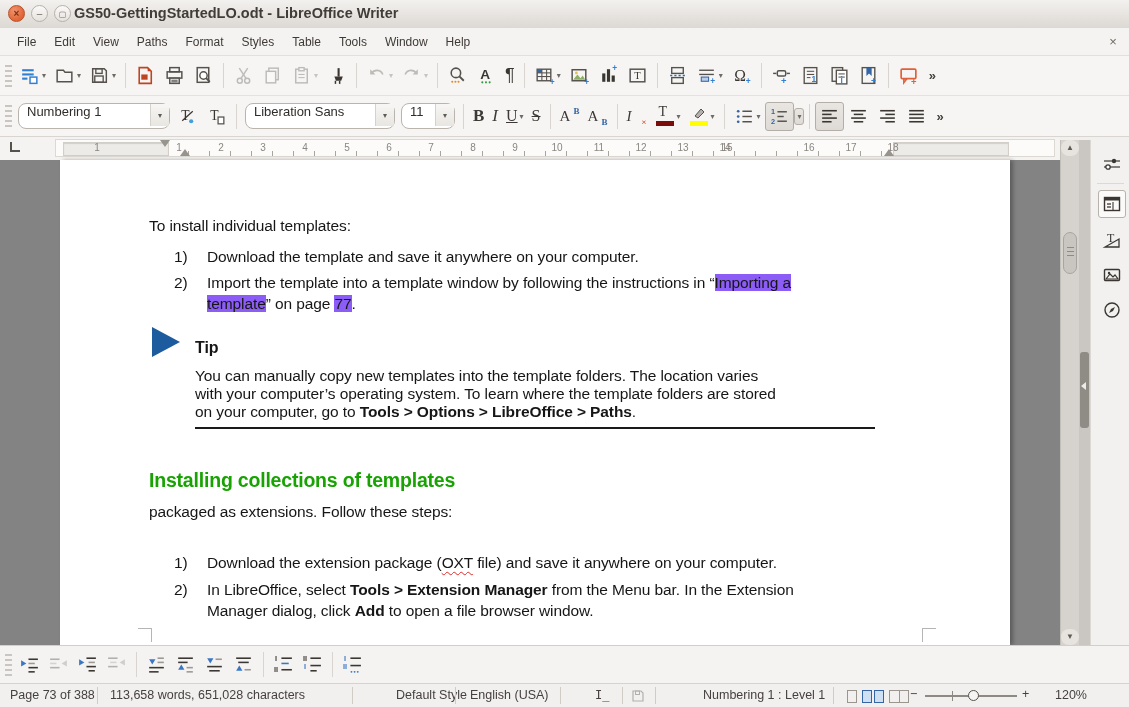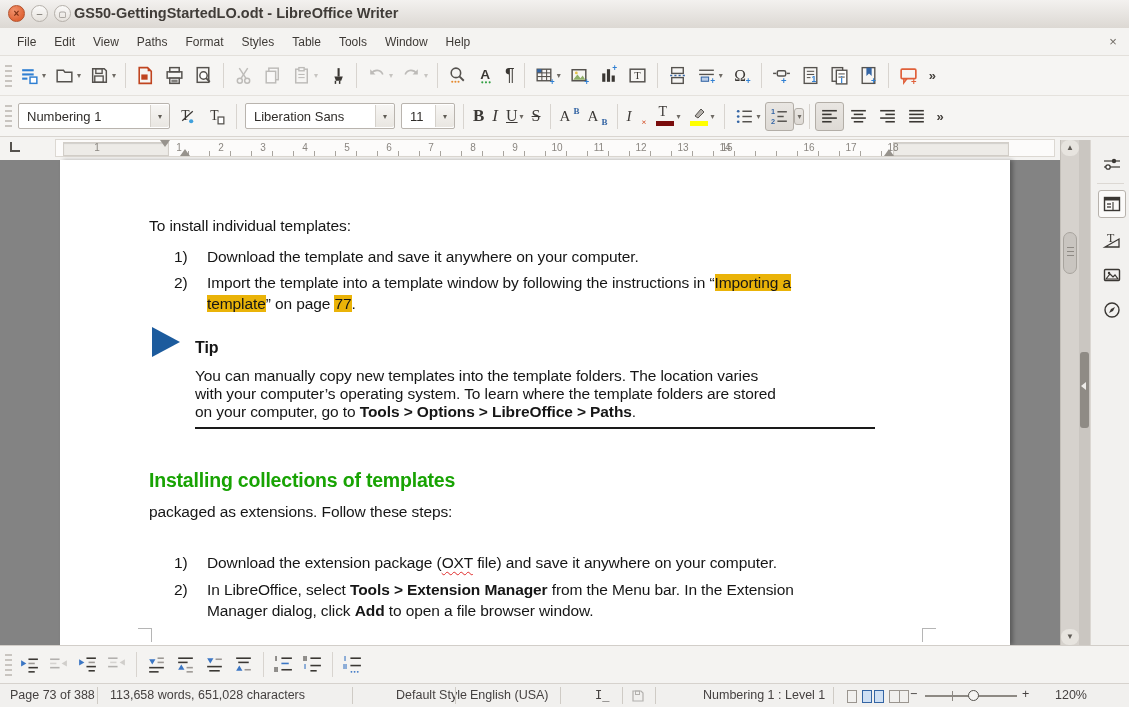--- a/index.html
+++ b/index.html
@@ -36,22 +36,22 @@
   .tbtn{display:flex;align-items:center;padding:3px 3px;border-radius:3px;border:1px solid transparent;}
   .tbtn.pressed{border:1px solid #b3aea7;background:linear-gradient(#e9e6e2,#dedad5);}
   .dd{font-size:8px;color:#6e6a64;margin-left:2px;}
   .sep{width:1px;height:25px;background:#d8d4cf;margin:0 5px;flex:none;}
   .si{width:21px;height:21px;display:block;}
   .dis{opacity:.35;}
   .ovf{font-size:13px;font-weight:bold;color:#44403c;margin-left:6px;letter-spacing:-1px;}
   .glyph{font-size:16px;color:#50 4c48;}
 
   
-  .combo{display:flex;align-items:center;height:24px;background:#fff;border:1px solid #b9b4ae;
-    border-radius:2px;margin:8px 3px;}
+  .combo{display:flex;align-items:flex-start;height:24px;background:#fff;border:1px solid #b9b4ae;
+    border-radius:8px;margin:8px 3px;}
   .combo .cval{font-size:13px;color:#2f2c29;padding:0 8px;flex:1;white-space:nowrap;}
   .combo .cbtn{width:18px;height:22px;border-left:1px solid #d5d1cb;background:linear-gradient(#f7f6f4,#e9e6e1);
     display:flex;align-items:center;justify-content:center;font-size:8px;color:#5f5b55;border-radius:0 2px 2px 0;}
 
   .bold-ic{font-size:17px;font-weight:bold;color:#3c3936;font-family:"Liberation Serif",serif;}
   .ital-ic{font-size:17px;font-style:italic;color:#3c3936;font-family:"Liberation Serif",serif;}
   .und-ic{font-size:16px;text-decoration:underline;color:#3c3936;font-family:"Liberation Serif",serif;}
   .strk-ic{font-size:16px;text-decoration:line-through;color:#3c3936;font-family:"Liberation Serif",serif;}
   .supsub{position:relative;font-size:15px;color:#3c3936;font-family:"Liberation Serif",serif;width:20px;display:inline-block;}
   .supsub b{position:absolute;font-size:9px;color:#3465a4;right:0;}
@@ -75,21 +75,21 @@
   .tri-up{border-left:5px solid transparent;border-right:5px solid transparent;border-bottom:7px solid #97938d;}
 
   
   #canvas{position:absolute;top:160px;left:0;width:1060px;height:485px;background:#838383;}
   #page{position:absolute;left:60px;top:0;width:950px;height:485px;background:#ffffff;
     box-shadow:3px 0 4px rgba(0,0,0,.3);}
   .doc{color:#161616;font-size:15.5px;letter-spacing:-0.1px;white-space:nowrap;}
   .h1{font-size:19.5px;font-weight:bold;letter-spacing:-0.2px;}
   .lnum{position:absolute;left:114px;}
   .ltxt{position:absolute;left:147px;}
-  .shade{background:#eab308;}
+  .shade{background:#8b5cf6;}
   .wavy{text-decoration:underline;text-decoration-style:wavy;text-decoration-color:#e02b2b;text-decoration-thickness:1px;text-underline-offset:3px;}
   .cmark{position:absolute;width:13px;height:13px;}
 
   
   #vscroll{position:absolute;left:1060px;top:140px;width:19px;height:505px;background:#d6d2cd;
     border-left:1px solid #c3bfb9;box-sizing:border-box;}
   .sarr{position:absolute;left:0;width:18px;height:16px;background:#e7e4df;border-radius:8px;
     font-size:8px;color:#5f5b56;text-align:center;line-height:16px;}
   #vthumb{position:absolute;left:2px;top:92px;width:14px;height:42px;background:#c9c5c0;border:1px solid #a8a49e;
     border-radius:8px;box-sizing:border-box;}

